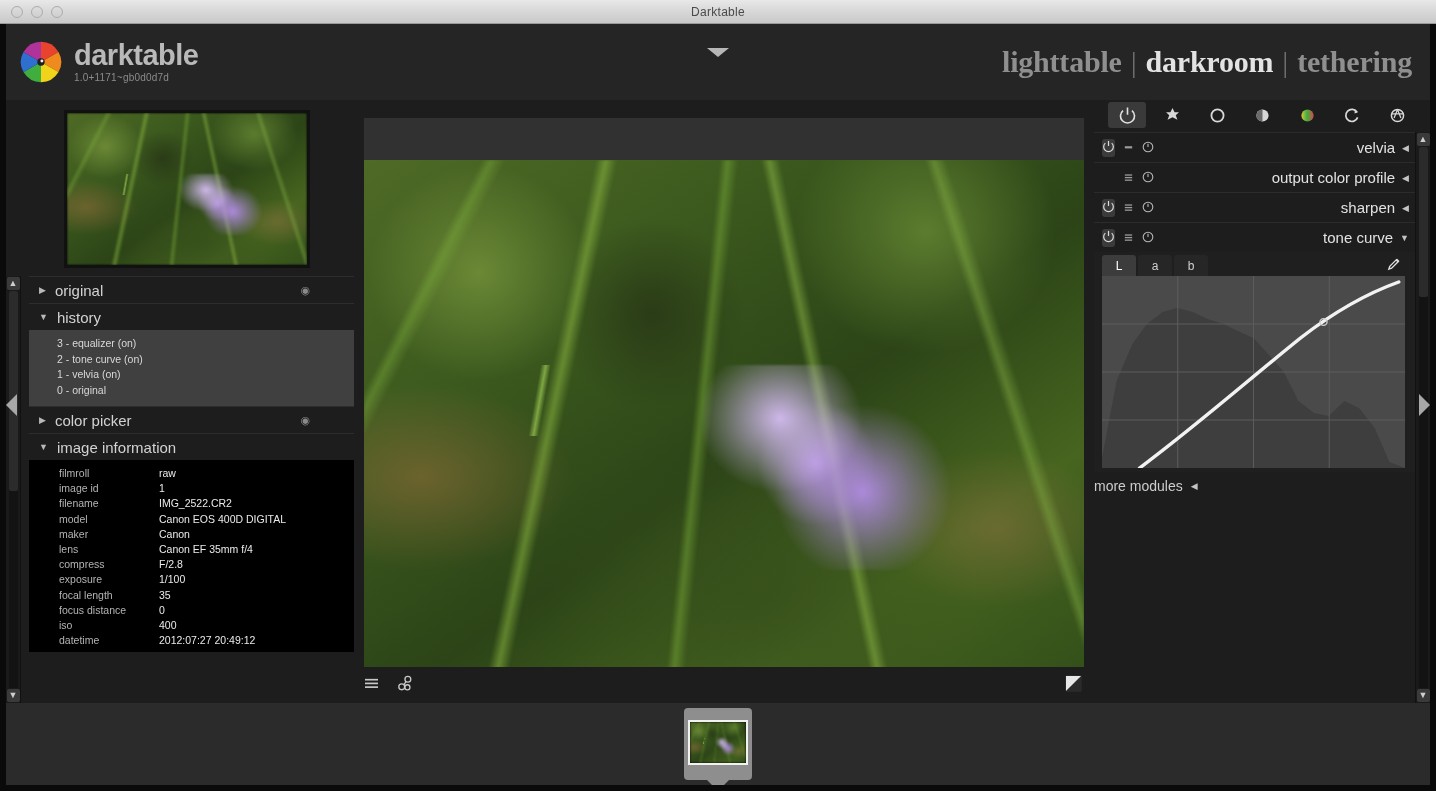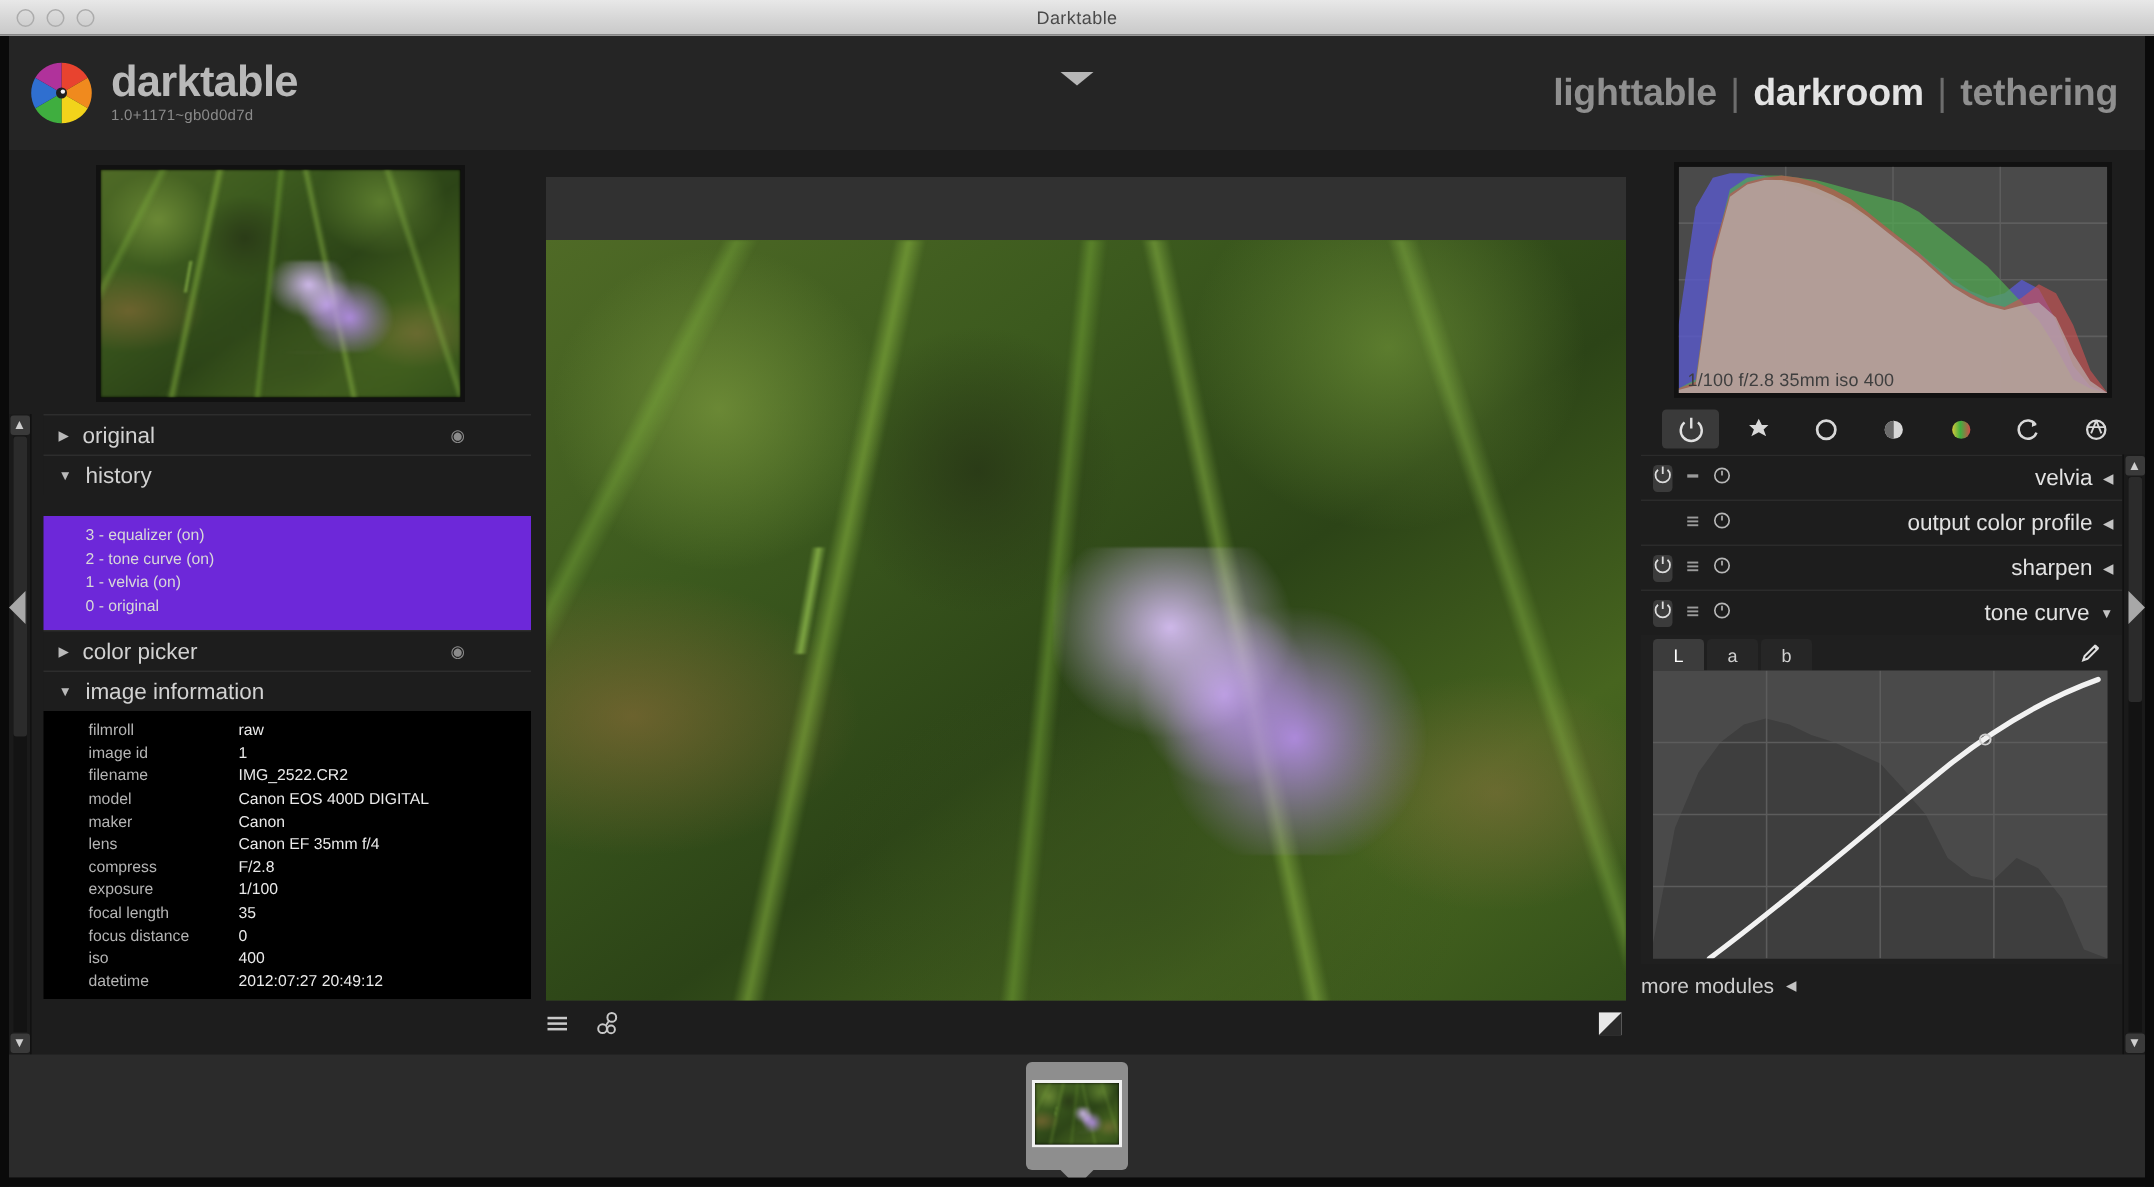--- a/index.html
+++ b/index.html
@@ -61,21 +61,21 @@
     display: flex; align-items: center; justify-content: space-between;
     padding: 0 18px 0 12px;
   }
   #brand { display: flex; align-items: center; gap: 10px; }
   #logo { width: 46px; height: 46px; flex: 0 0 46px; }
   #brandtext { display: flex; flex-direction: column; line-height: 1; }
   #appname {
     font-size: 29px; font-weight: bold; color: #b9b9b9; letter-spacing: -0.5px;
   }
   #version { font-size: 10px; color: #8b8b8b; margin-top: 3px; letter-spacing: .2px; }
-  #views { display: flex; align-items: flex-end; font-size: 25px; letter-spacing: -0.2px; }
+  #views { display: flex; align-items: flex-end; font-size: 30px; letter-spacing: -0.2px; font-family: Liberation Serif, serif; }
   .view-item { color: #8f8f8f; font-weight: bold; cursor: pointer; }
   .view-item.active { color: #e3e3e3; }
   .view-sep { color: #6d6d6d; padding: 0 9px; font-weight: normal; }
 
   
   #leftpanel {
     position: absolute; left: 0; top: 76px; width: 348px; bottom: 82px;
     background: #1d1d1d;
     display: flex; flex-direction: column;
   }
@@ -106,21 +106,21 @@
 
   .section-head {
     height: 27px; display: flex; align-items: center;
     color: #d2d2d2; font-size: 15px;
     background: #1d1d1d;
     border-top: 1px solid #2d2d2d;
     padding-left: 10px;
   }
   .section-head .tri { font-size: 9px; color: #b9b9b9; margin-right: 9px; }
   .section-head .reset { margin-left: auto; margin-right: 44px; color: #8a8a8a; font-size: 11px; }
-  .section-body { background: #6d28d9; padding: 6px 10px 8px 28px; margin-top: 14px; }
+  .section-body { background: #404040; padding: 6px 10px 8px 28px; }
 
   .hist-line { color: #d8d8d8; font-size: 10.5px; line-height: 15.5px; white-space: nowrap; }
   .hist-btnrow { display: flex; gap: 4px; margin-top: 7px; padding-right: 16px; }
   #compressbtn {
     flex: 1 1 auto; height: 21px; background: #2d2d2d; border: 1px solid #3a3a3a;
     border-radius: 3px; color: #e0e0e0; font-size: 11px;
     display: flex; align-items: center; justify-content: center;
   }
   .sq-icon {
     width: 21px; height: 21px; flex: 0 0 21px;
@@ -470,38 +470,20 @@
           <svg width="17" height="17" viewBox="0 0 18 18">
             <rect x="1" y="1" width="16" height="16" fill="#e8e8e8"></rect>
             <path d="M1,17 L17,1 L17,17 Z" fill="#2a2a2a"></path>
           </svg>
         </span>
       </div>
     </div>
 
     <div id="rightpanel">
 
-      <div id="histogram">
-        <svg width="100%" height="100%" viewBox="0 0 300 150" preserveAspectRatio="none">
-          <rect x="0" y="0" width="300" height="150" fill="#4a4a4a"></rect>
-          <g stroke="#5e5e5e" stroke-width="1">
-            <line x1="75" y1="0" x2="75" y2="150"></line>
-            <line x1="150" y1="0" x2="150" y2="150"></line>
-            <line x1="225" y1="0" x2="225" y2="150"></line>
-            <line x1="0" y1="37.5" x2="300" y2="37.5"></line>
-            <line x1="0" y1="75" x2="300" y2="75"></line>
-            <line x1="0" y1="112.5" x2="300" y2="112.5"></line>
-          </g>
-          <path d="M0,150 L0,105 L12,27 L24,7.5 L36,4.5 L48,4.5 L60,6 L72,10.5 L84,13.5 L96,18 L108,22.5 L120,28.5 L132,34.5 L144,40.5 L156,48 L168,57 L180,66 L192,75 L204,82.5 L216,87 L228,84 L240,75 L252,81 L264,102 L276,132 L288,145.5 L300,150 Z" fill="#5a5ad0" opacity="0.78"></path>
-          <path d="M0,150 L0,147 L12,141 L24,60 L36,15 L48,7.5 L60,6 L72,6 L84,7.5 L96,9 L108,12 L120,15 L132,18 L144,21 L156,24 L168,30 L180,39 L192,48 L204,57 L216,66 L228,78 L240,90 L252,102 L264,120 L276,141 L288,147 L300,150 Z" fill="#52aa52" opacity="0.72"></path>
-          <path d="M0,150 L0,147 L12,142.5 L24,57 L36,18 L48,10.5 L60,7.5 L72,6 L84,7.5 L96,10.5 L108,15 L120,21 L132,30 L144,39 L156,48 L168,57 L180,67.5 L192,78 L204,84 L216,90 L228,93 L240,87 L252,78 L264,84 L276,105 L288,135 L300,150 Z" fill="#d05050" opacity="0.62"></path>
-          <path d="M0,150 L0,148 L12,145 L24,62 L36,20 L48,12 L60,9 L72,9 L84,11 L96,14 L108,19 L120,25 L132,33 L144,42 L156,51 L168,60 L180,70 L192,80 L204,87 L216,92 L228,95 L240,92 L252,90 L264,100 L276,124 L288,142 L300,150 Z" fill="#bdbdbd" opacity="0.62"></path>
-        </svg>
-        <div id="histolabel">1/100 f/2.8 35mm iso 400</div>
-      </div>
 
       <div id="groupbar">
         <div class="grpbtn active">
           <svg width="19" height="19" viewBox="0 0 20 20">
             <path d="M5.3,4.8 A7.4,7.4 0 1,0 14.7,4.8" fill="none" stroke="#e0e0e0" stroke-width="1.7"></path>
             <line x1="10" y1="1.6" x2="10" y2="9.2" stroke="#e0e0e0" stroke-width="1.7"></line>
           </svg>
         </div>
         <div class="grpbtn">
           <svg width="19" height="19" viewBox="0 0 20 20">

